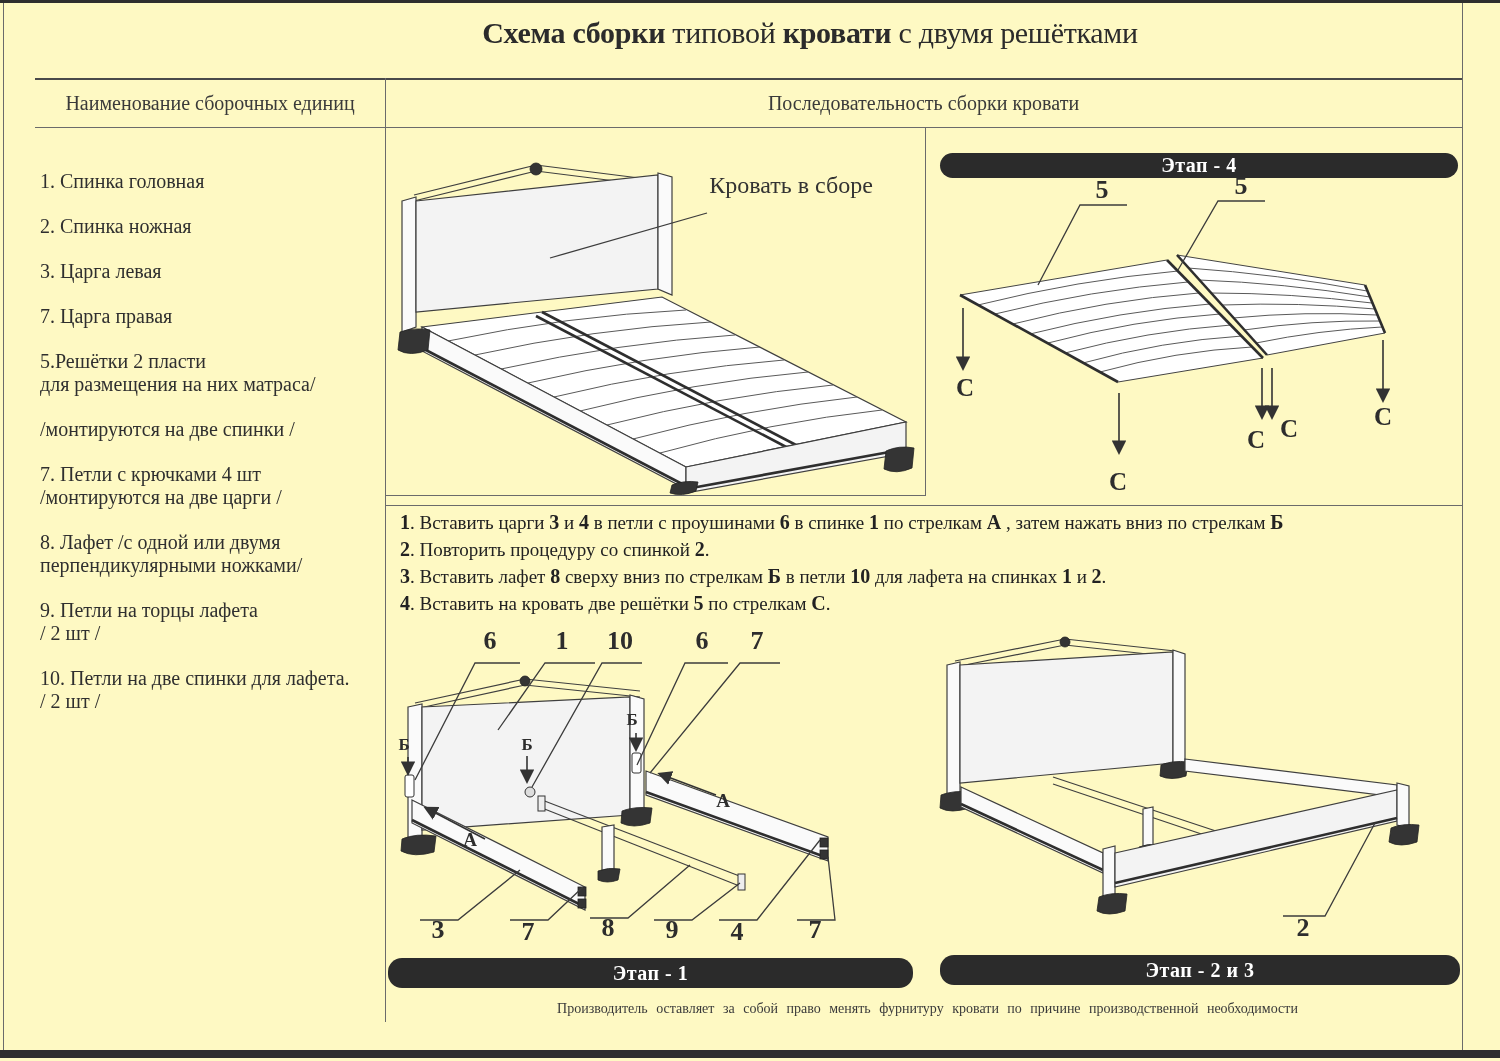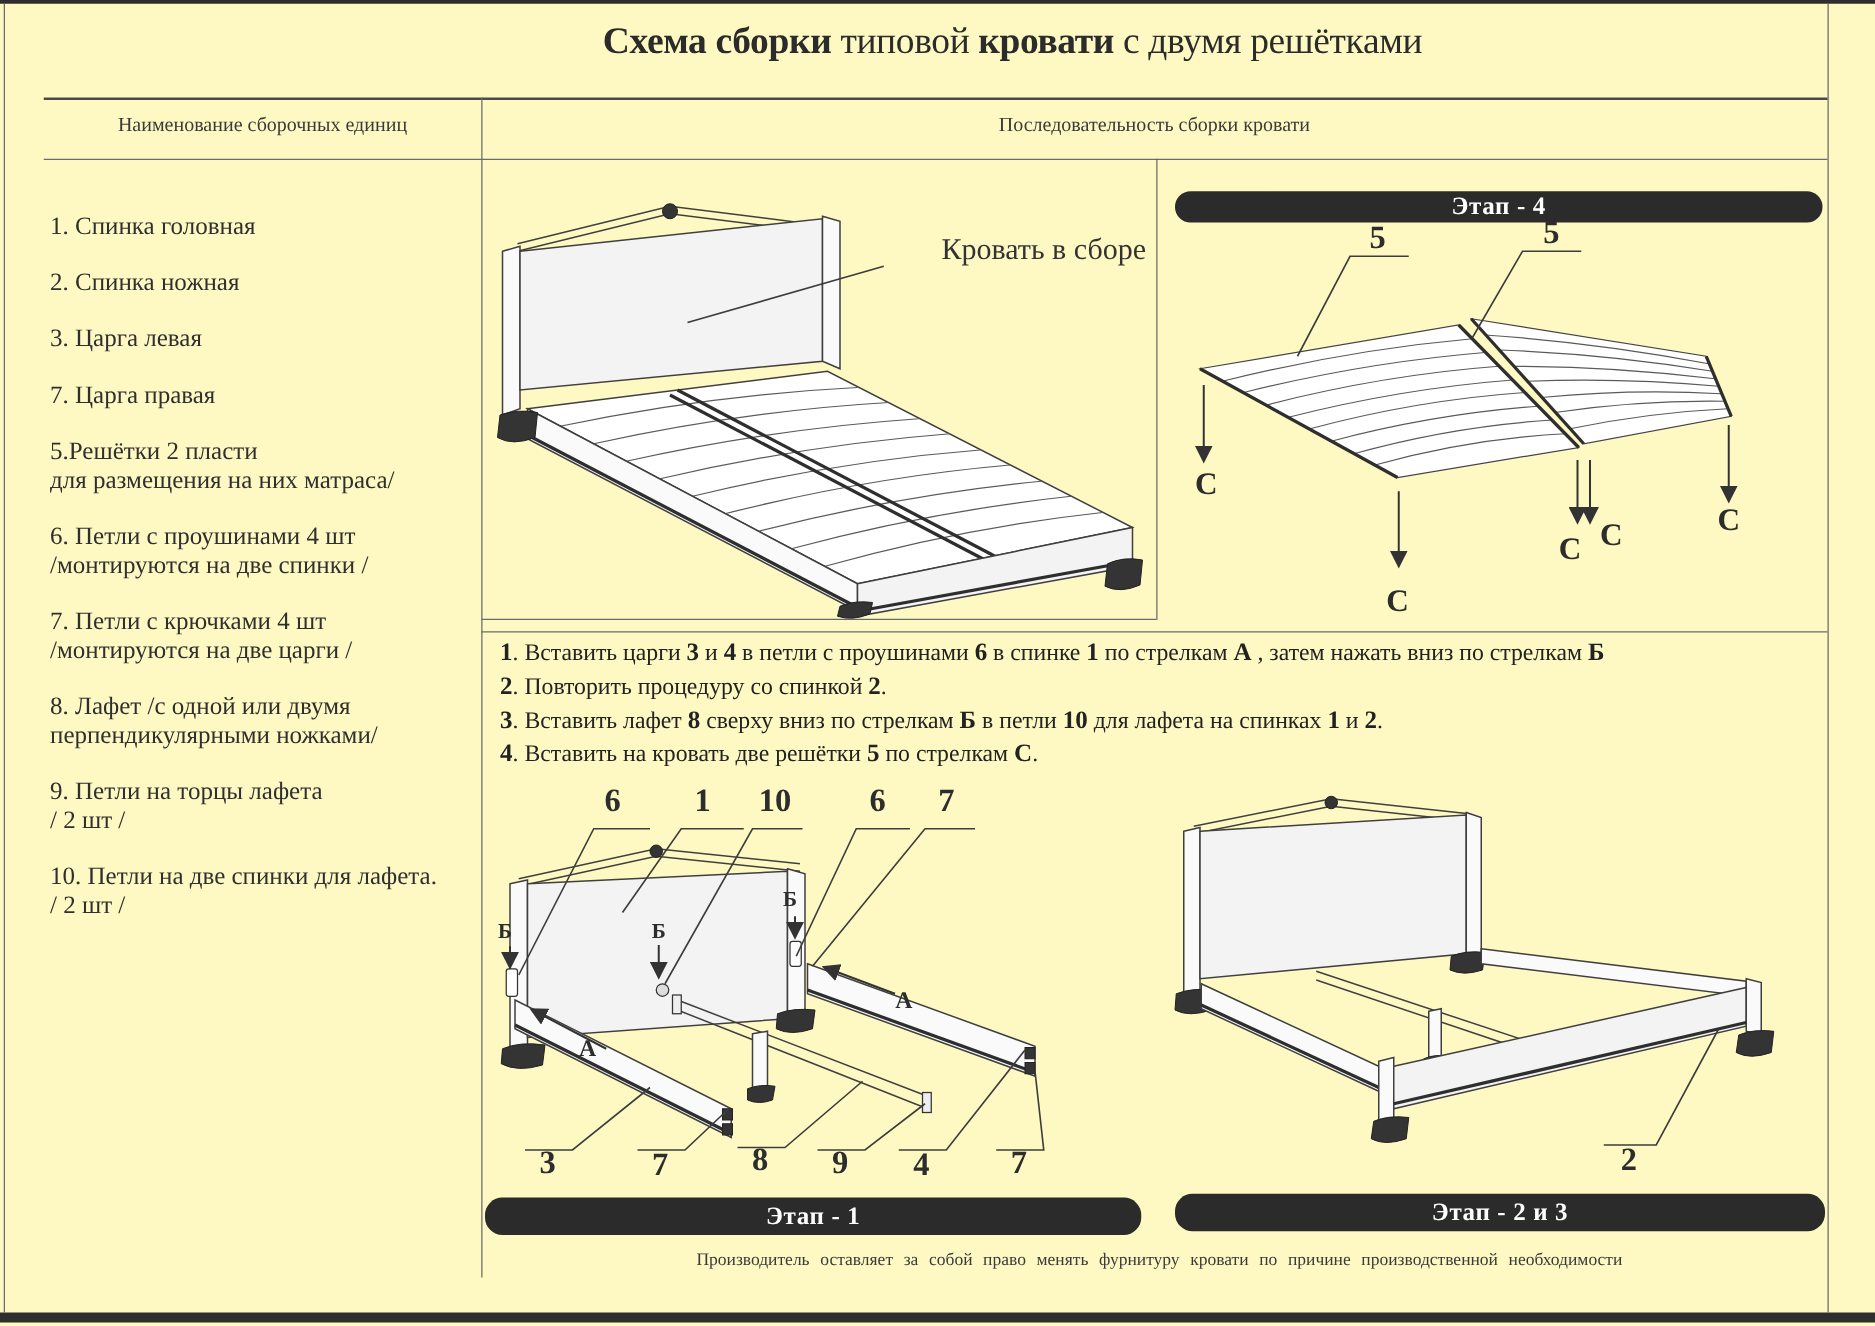--- a/index.html
+++ b/index.html
@@ -4,21 +4,21 @@
 <style>
   html,body{margin:0;padding:0;background:#e8e8e8;}
   .page{position:relative;width:1500px;height:1061px;background:#fef9c3;overflow:hidden;
         font-family:Liberation Serif, serif;color:#2f2f2f;}
   .edge{position:absolute;background:#2e2e2e;}
   .hline{position:absolute;background:#6b6b6b;height:1px;}
   .vline{position:absolute;background:#6b6b6b;width:1px;}
   .title{position:absolute;left:120px;top:16px;width:1380px;text-align:center;
          font-size:30px;letter-spacing:-0.3px;color:#2b2b2b;white-space:nowrap;}
   .title .b{font-weight:700;}
-  .cell-header{position:absolute;font-size:16px;color:#3a3a3a;text-align:center;}
+  .cell-header{position:absolute;font-size:20px;color:#3a3a3a;text-align:center;}
   .parts{position:absolute;left:40px;top:170px;width:340px;font-size:20px;}
   .parts .item{margin-bottom:22px;line-height:23px;}
   .pill{position:absolute;background:#2b2b2b;border-radius:14px;color:#fff;
         font-size:20px;font-weight:700;letter-spacing:0.5px;text-align:center;}
   .pill span{display:block;}
   .lbl{position:absolute;transform:translate(-50%,-50%);white-space:nowrap;color:#2d2d2d;}
   .callout{font-size:26px;font-weight:700;}
   .letter-c{font-size:25px;font-weight:700;}
   .letter-b{font-size:17px;font-weight:700;}
   .letter-a{font-size:19px;font-weight:700;}
@@ -71,21 +71,20 @@
         <div>3. Царга левая</div>
       </div>
     <div class="item">
         <div>7. Царга правая</div>
       </div>
     <div class="item">
         <div>5.Решётки  2 пласти</div>
         <div>для размещения на них матраса/</div>
       </div>
     <div class="item">
-        <div>6. Петли с проушинами 4 шт</div>
         <div>/монтируются на две спинки /</div>
       </div>
     <div class="item">
         <div>7. Петли с крючками 4 шт</div>
         <div>/монтируются на две царги /</div>
       </div>
     <div class="item">
         <div>8. Лафет /с одной или двумя</div>
         <div>перпендикулярными ножками/</div>
       </div>
@@ -126,21 +125,21 @@
     <line class="rail" x1="36" y1="221" x2="300" y2="359" stroke-width="2"></line>
     <polygon class="panel" points="300,340 520,295 520,326 300,366"></polygon>
     <line class="rail" x1="300" y1="362" x2="520" y2="322" stroke-width="2"></line>
 
     <path class="dark" d="M14,205 q14,-5 30,-2 l-2,20 q-18,7 -30,0 z"></path>
     <path class="dark" d="M286,358 q12,-5 26,-3 l-2,9 q-14,6 -26,2 z"></path>
     <path class="dark" d="M500,324 q13,-6 28,-3 l-2,20 q-16,7 -28,1 z"></path>
 
     <line class="leader" x1="321" y1="86" x2="164" y2="131"></line>
   </svg>
-  <div class="lbl bed-label" style="left:791px;top:201px;margin-left:44px;">Кровать в сборе</div>
+  <div class="lbl bed-label" style="left:791px;top:185px;">Кровать в сборе</div>
 
   <div class="pill" style="left:940px;top:137px;width:518px;height:25px;line-height:25px;margin-top:16px;">
       <span>Этап -  4</span>
     </div>
   <svg style="left:935px;top:165px;" width="525" height="335" viewBox="0 0 525 335">
     <defs>
       <marker id="ar4" viewBox="0 0 10 10" refX="8" refY="5" markerWidth="9" markerHeight="9" orient="auto-start-reverse">
         <path d="M0,0 L10,5 L0,10 z" fill="#333"></path>
       </marker>
     </defs>

